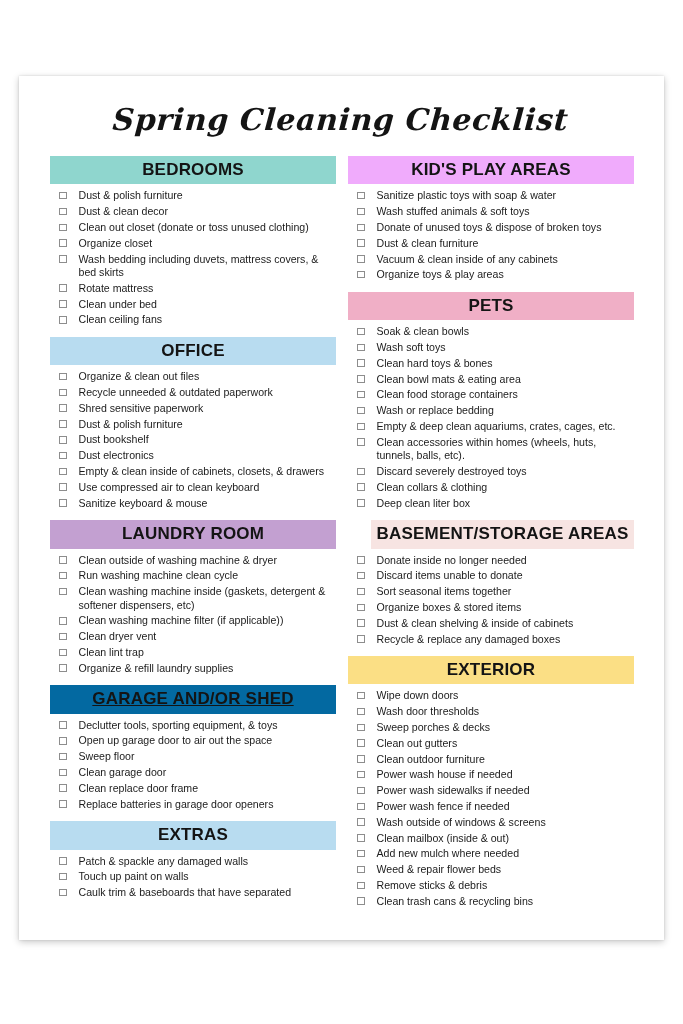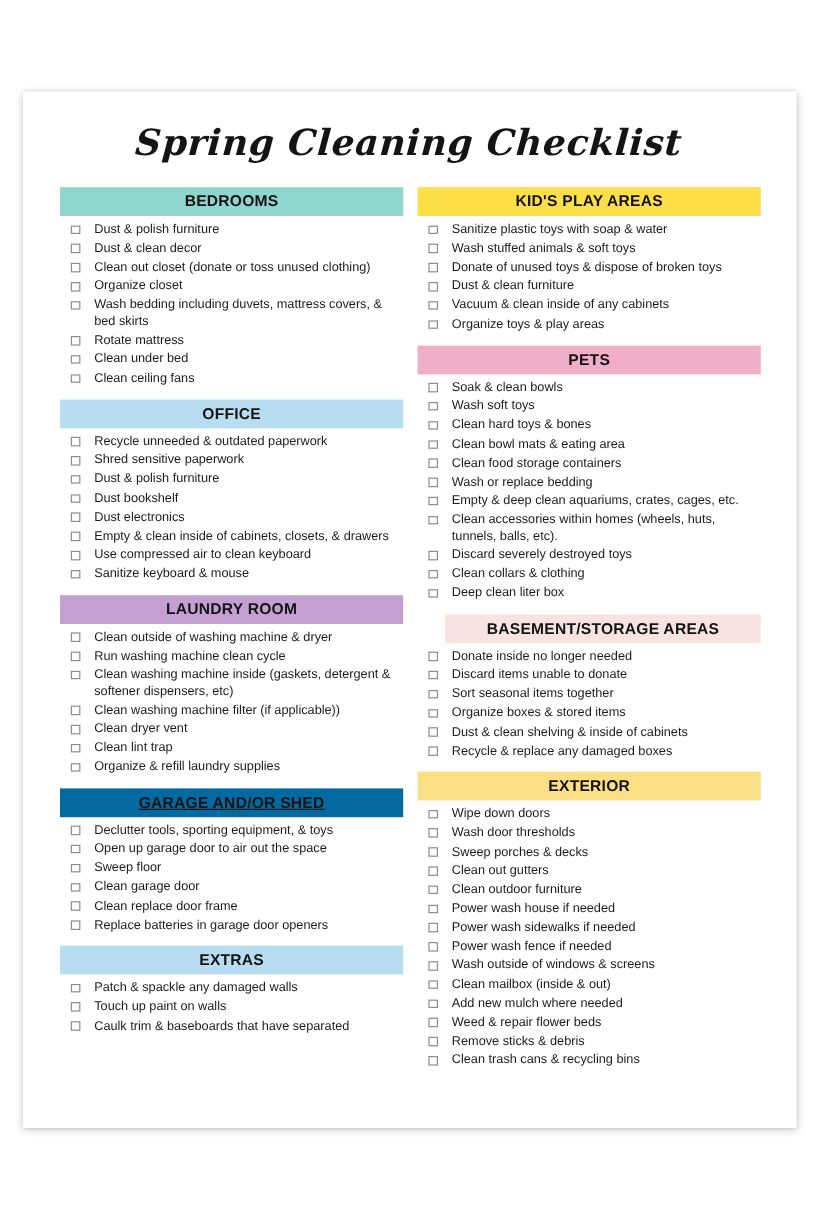--- a/index.html
+++ b/index.html
@@ -52,21 +52,21 @@
   }
 
   .section {
     margin-bottom: 10px;
   }
   .section:last-child { margin-bottom: 12px; }
 
   .sec-header {
     text-align: center;
     font-weight: 700;
-    font-size: 13px;
+    font-size: 17px;
     letter-spacing: 0.2px;
     color: #141414;
     padding: 5px 0 5px 0;
     line-height: 1.08;
   }
 
   .items {
     margin: 0;
     padding: 5px 0 0 0;
     list-style: none;
@@ -136,20 +136,24 @@
               <span class="checkbox"></span>
               <span class="item-label">Clean ceiling fans</span>
             </li>
           </ul>
         </div>
         <div class="section">
           <div class="sec-header" style="background: rgb(184, 220, 240);">OFFICE</div>
           <ul class="items">
             <li class="item">
               <span class="checkbox"></span>
+              <span class="item-label">Organize &amp; clean out files</span>
+            </li>
+            <li class="item">
+              <span class="checkbox"></span>
               <span class="item-label">Recycle unneeded &amp; outdated paperwork</span>
             </li>
             <li class="item">
               <span class="checkbox"></span>
               <span class="item-label">Shred sensitive paperwork</span>
             </li>
             <li class="item">
               <span class="checkbox"></span>
               <span class="item-label">Dust &amp; polish furniture</span>
             </li>
@@ -250,21 +254,21 @@
             </li>
             <li class="item">
               <span class="checkbox"></span>
               <span class="item-label">Caulk trim &amp; baseboards that have separated</span>
             </li>
           </ul>
         </div>
       </div>
     <div class="col" id="right-col">
         <div class="section">
-          <div class="sec-header" style="background: #fde047;">KID'S PLAY AREAS</div>
+          <div class="sec-header" style="background: #f0abfc;">KID'S PLAY AREAS</div>
           <ul class="items">
             <li class="item">
               <span class="checkbox"></span>
               <span class="item-label">Sanitize plastic toys with soap &amp; water</span>
             </li>
             <li class="item">
               <span class="checkbox"></span>
               <span class="item-label">Wash stuffed animals &amp; soft toys</span>
             </li>
             <li class="item">

